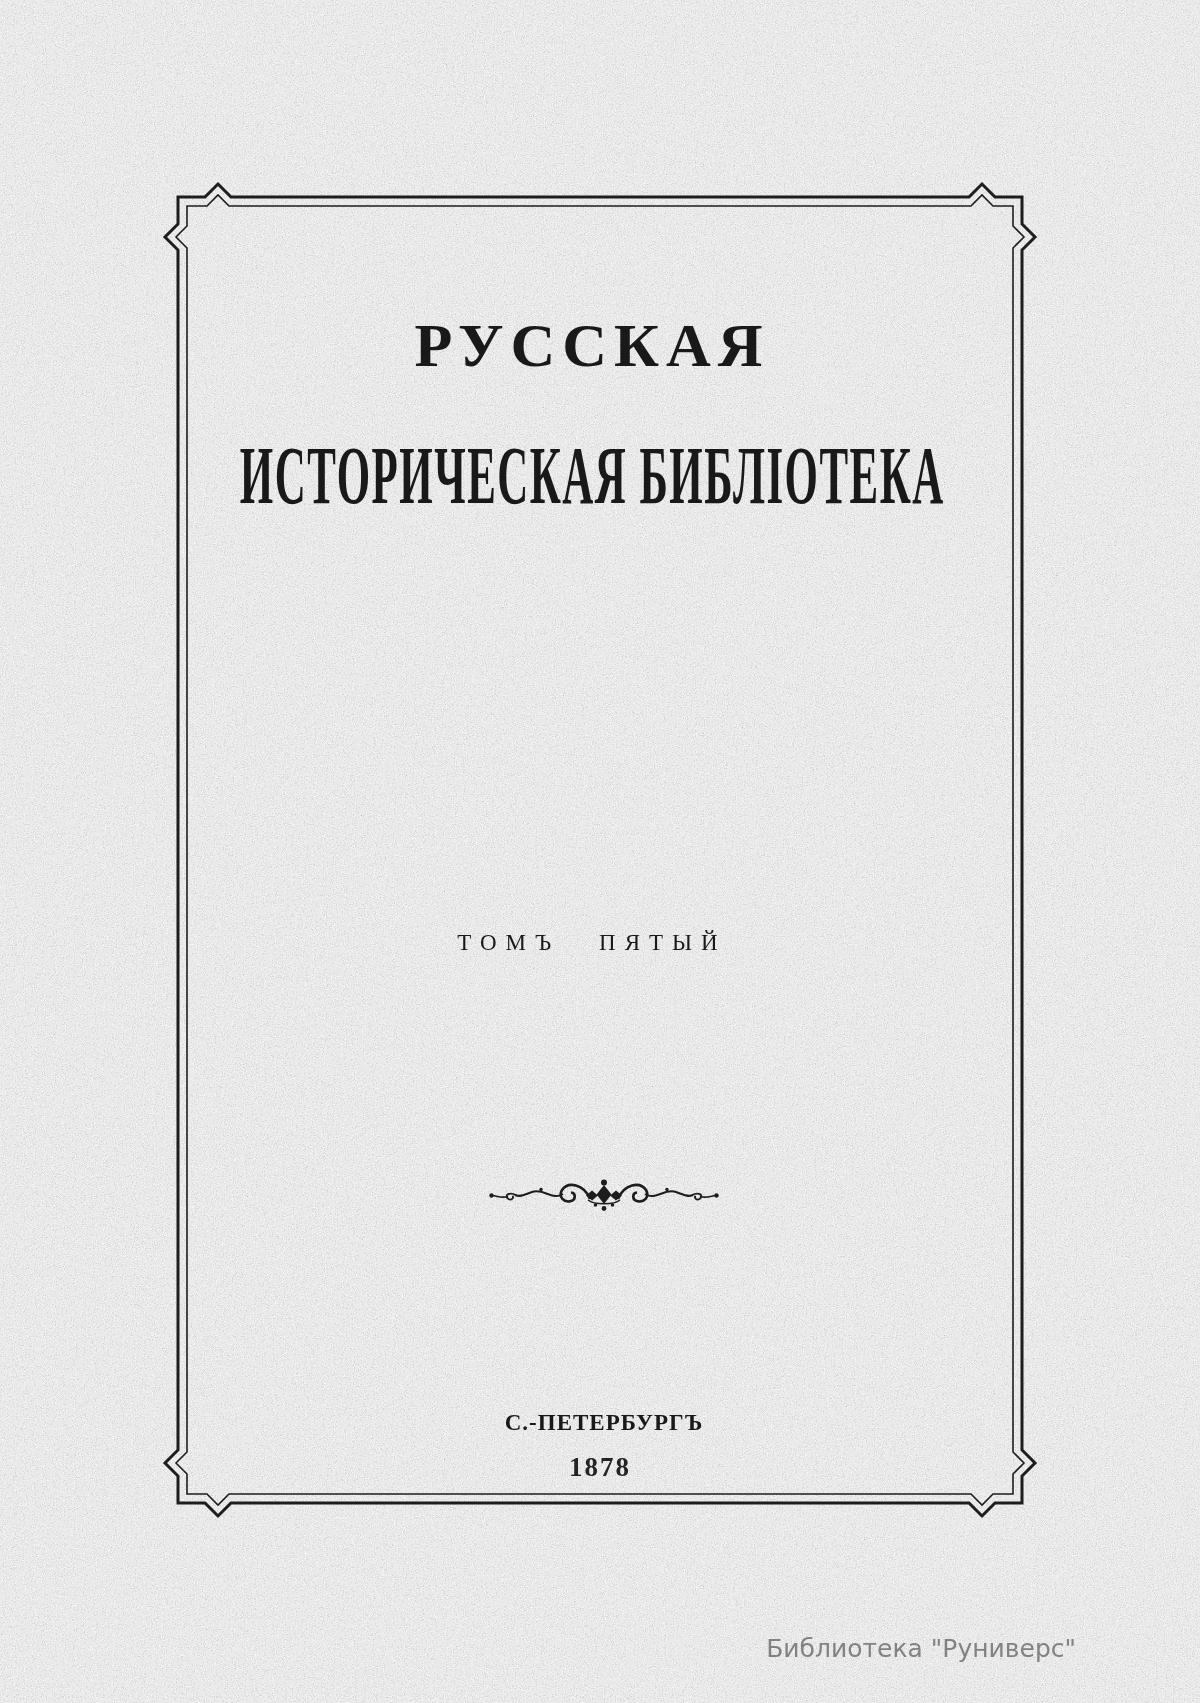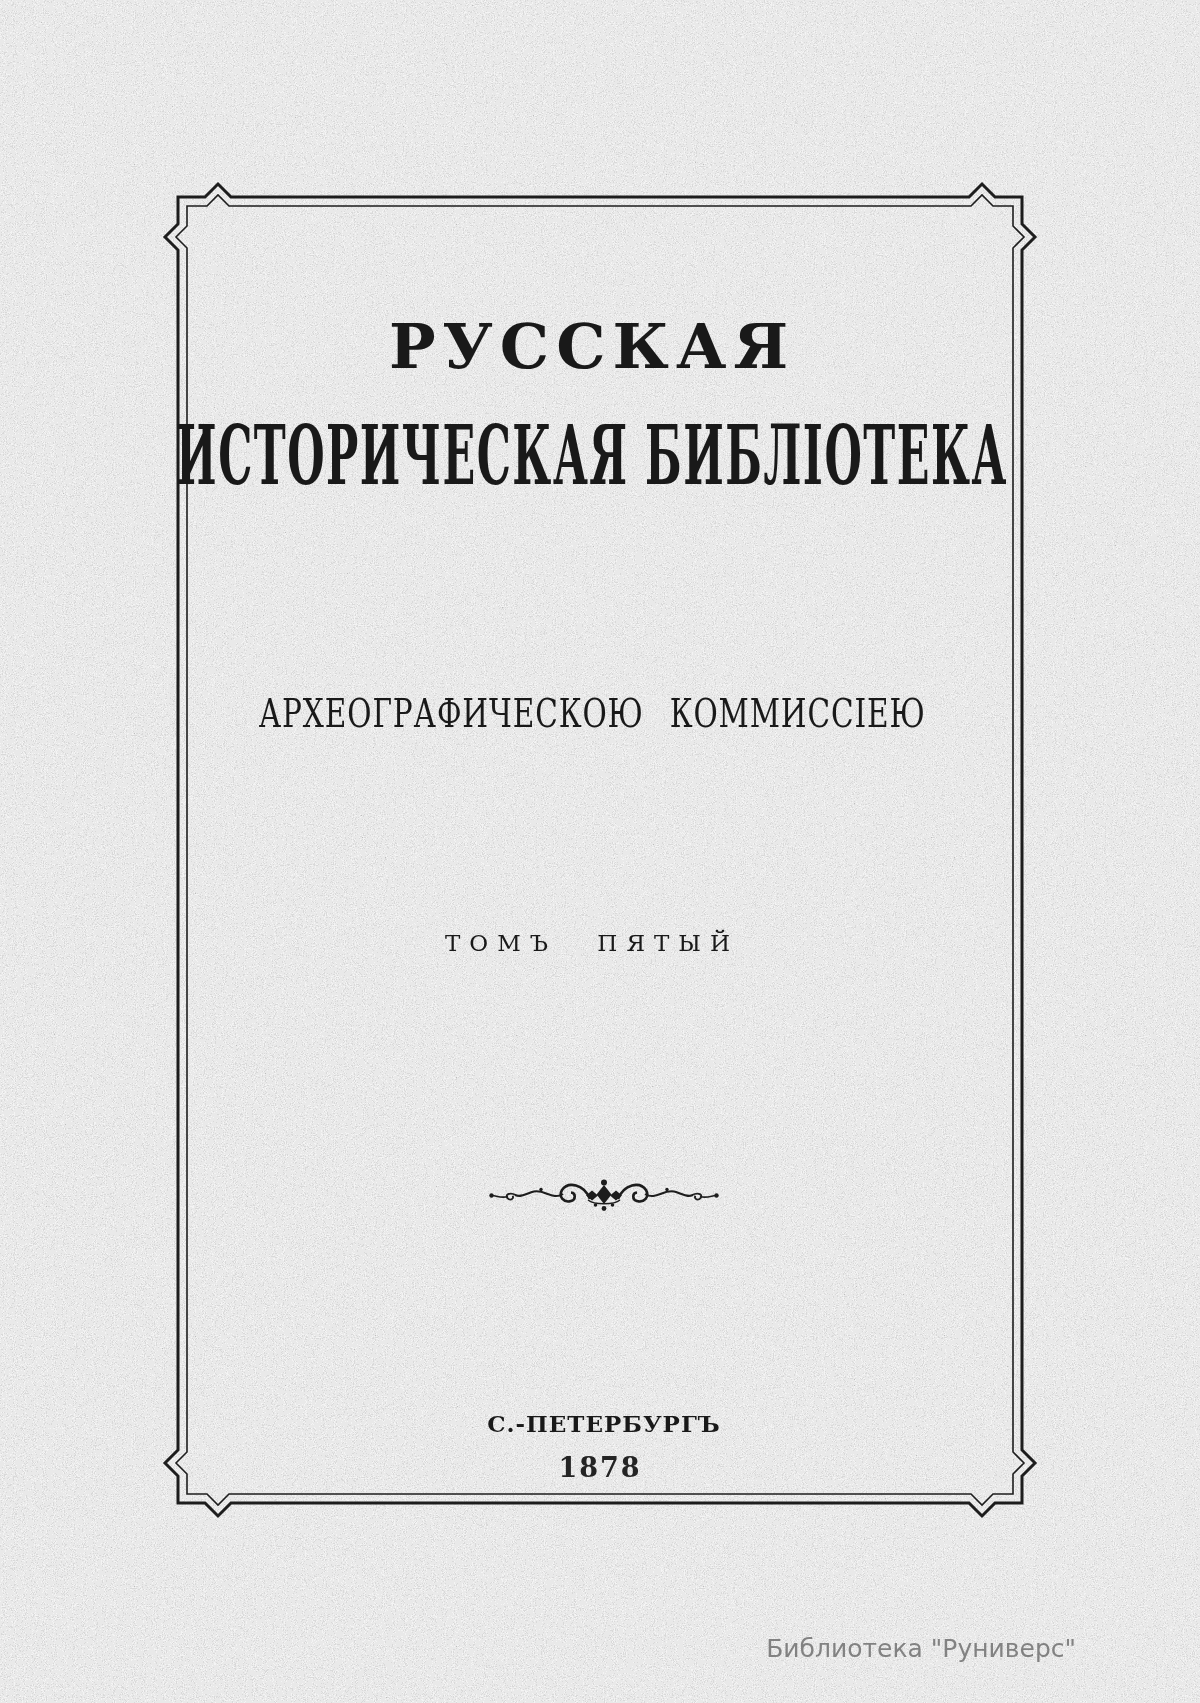--- a/index.html
+++ b/index.html
@@ -11,26 +11,26 @@
     font-family: "DejaVu Serif", "Liberation Serif", serif;
   }
   .noise-layer {
     position: absolute; left: 0; top: 0; width: 1200px; height: 1703px;
     z-index: 0; pointer-events: none;
   }
   .frame-svg {
     position: absolute; left: 162px; top: 181px;
     width: 876px; height: 1338px; z-index: 1;
   }
-  .content { position: absolute; left: 0; top: 0; width: 1184px; height: 1262px; z-index: 2; }
+  .content { position: absolute; left: 0; top: 0; width: 1184px; height: 1262px; z-index: 2; font-family: Liberation Serif, serif; }
   .line { position: absolute; left: 0; right: 0; text-align: center; color: #191919; white-space: nowrap; }
   .title1 {
     top: 310px; font-size: 62px; font-weight: bold; letter-spacing: 7px;
   }
-  .title2 { top: 407px; height: 90px; }
+  .title2 { top: 428px; height: 90px; }
   .title2 .condensed {
     display: inline-block;
     font-size: 58px; font-weight: bold; letter-spacing: 2px;
     transform: scale(0.74, 1.42); transform-origin: center top;
   }
   .subtitle {
     top: 612px; font-size: 24px; letter-spacing: 3px;
   }
   .publisher { top: 690px; height: 50px; }
   .publisher .semi-condensed {
@@ -93,23 +93,20 @@
 
 <div class="content">
 
   <div class="line title1">РУССКАЯ</div>
 
   <div class="line title2">
     <span class="condensed">ИСТОРИЧЕСКАЯ БИБЛІОТЕКА</span>
   </div>
 
 
-  <div class="line publisher">
-    <span class="semi-condensed">АРХЕОГРАФИЧЕСКОЮ КОММИССІЕЮ</span>
-  </div>
 
   <div class="line volume">ТОМЪ ПЯТЫЙ</div>
 
   <svg class="ornament" viewBox="0 0 240 44">
     <g id="fl-left">
 
       <path class="ink-stroke" stroke-width="2.6" d="M106,25 C100,10 84,7 78,16 C74,23 80,29 87,27 C92,25.5 92,19 87,18.5"></path>
 
       <path class="ink-stroke" stroke-width="2" d="M79,20 C68,27 60,14 48,18 C41,20.3 37,23.5 31,21"></path>
 

